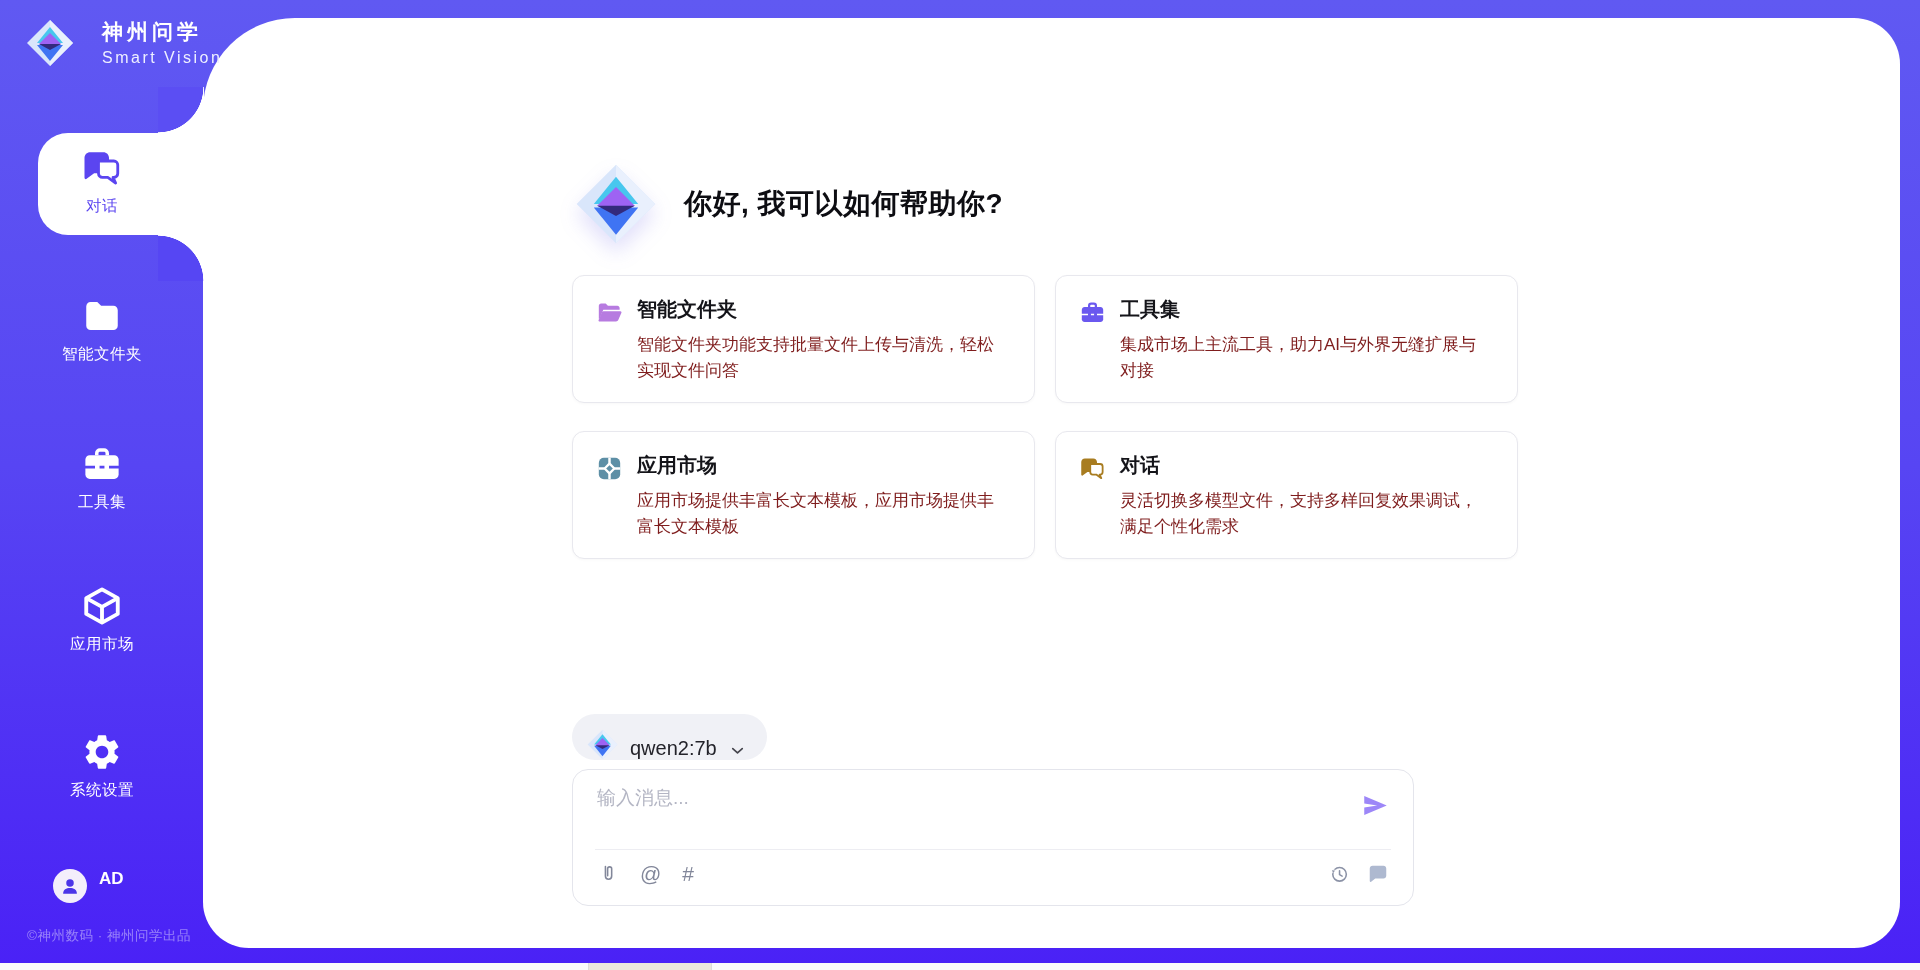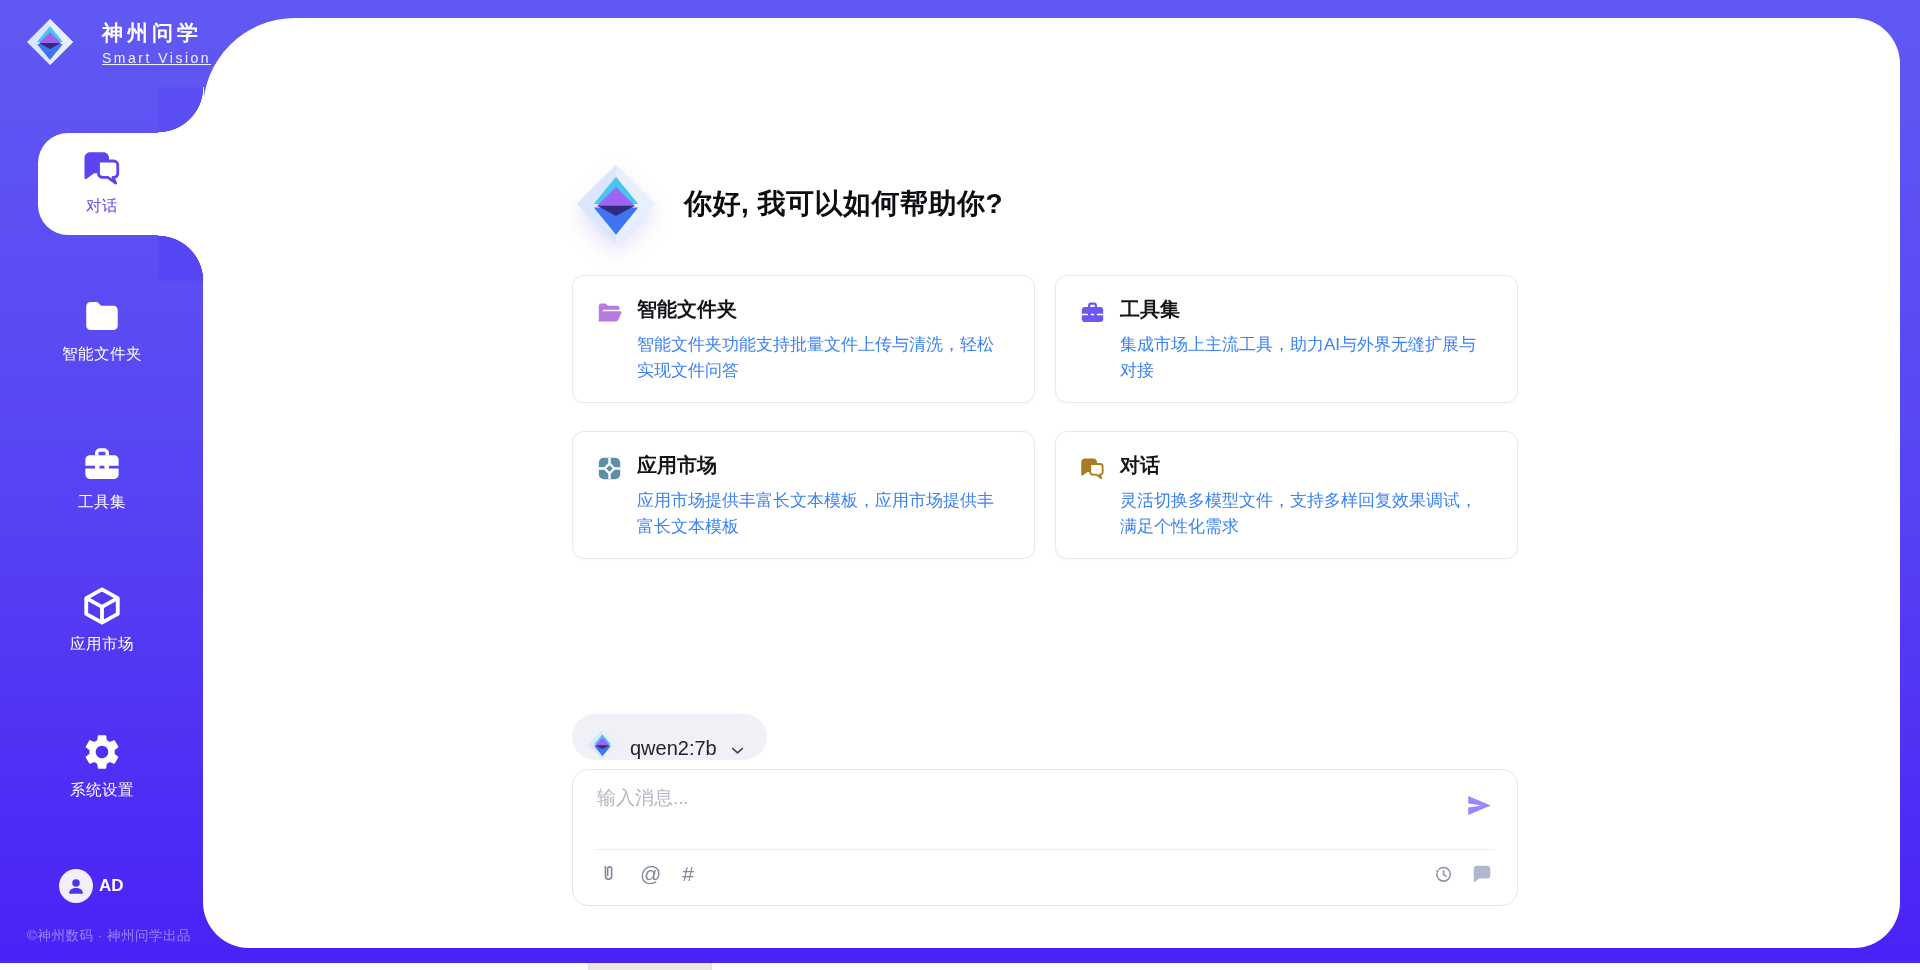--- a/index.html
+++ b/index.html
@@ -16,31 +16,31 @@
   .tab-corner { position:absolute; left:158px; width:46px; height:46px; }
   .tab-corner.top { top:87px;
     background:radial-gradient(circle at 0 0, #5b4ef3 45px, #ffffff 45.6px); }
   .tab-corner.bottom { top:235px;
     background:radial-gradient(circle at 0 100%, #5646f3 45px, #ffffff 45.6px); }
 
   
   .brand { position:absolute; left:26px; top:18px; display:flex; align-items:center; gap:28px; }
   .brand svg { width:48px; height:48px; }
   .brand-title { color:#fff; font-size:21px; font-weight:700; letter-spacing:4px; }
-  .brand-sub { color:#eef0ff; font-size:14px; letter-spacing:2.5px; margin-top:3px;text-decoration:underline; }
+  .brand-sub { color:#eef0ff; font-size:16px; letter-spacing:2.5px; margin-top:3px; }
 
   .nav-item { position:absolute; left:0; width:204px; text-align:center; cursor:pointer; }
   .nav-item .nico { display:block; margin:0 auto; width:42px; height:42px; color:#ffffff; }
   .nav-item .nlabel { display:block; margin-top:7px; font-size:15.5px; color:#ffffff; letter-spacing:.5px; }
   .nav-item.active .nico { color:#5b45f0; }
   .nav-item.active .nlabel { color:#5b45f0; }
   .nav-chat{top:147px;} .nav-folder{top:295px;} .nav-tools{top:443px;}
   .nav-market{top:585px;} .nav-settings{top:731px;}
 
-  .user-row { position:absolute; left:59px; top:869px; display:flex; align-items:center; gap:6px; cursor:pointer; }
+  .user-row { position:absolute; left:53px; top:869px; display:flex; gap:12px; cursor:pointer; }
   .avatar { width:34px; height:34px; border-radius:50%; background:#f3eefb;
     display:flex; align-items:center; justify-content:center; }
   .avatar svg { width:22px; height:22px; }
   .user-name { color:#fff; font-size:17px; font-weight:600; }
   .side-footer { position:absolute; left:27px; top:927px; font-size:13.5px;
     color:rgba(255,255,255,.42); letter-spacing:.5px; }
 
   
   .greeting { position:absolute; left:575px; top:163px; display:flex; align-items:center; gap:27px; }
   .greeting svg { width:82px; height:82px; filter:drop-shadow(0 10px 10px rgba(90,80,230,.18)); }
@@ -48,32 +48,32 @@
 
   
   .cards { position:absolute; left:572px; top:275px; width:946px;
     display:grid; grid-template-columns:1fr 1fr; column-gap:20px; row-gap:28px; }
   .card { height:128px; background:#fff; border:1px solid #e8e8ee; border-radius:12px;
     padding:20px 24px 0 23px; display:flex; align-items:flex-start; cursor:pointer;
     box-shadow:0 1px 3px rgba(20,20,40,.03); }
   .card .cico { width:27px; height:27px; flex:0 0 27px; margin-top:3px; }
   .card-body { margin-left:14px; }
   .card-title { font-size:20px; font-weight:700; color:#141419; }
-  .card-desc { margin-top:9px; font-size:17px; line-height:26px; color:#3b82f6; max-width:392px; }
+  .card-desc { margin-top:9px; font-size:17px; line-height:26px; color:#7f1d1d; max-width:392px; }
 
   
   .model-pill { position:absolute; left:572px; top:714px; height:46px;
     display:inline-flex; align-items:flex-end; background:#f0f1f6; border-radius:24px;
     padding:0 20px 0 15px; cursor:pointer; }
   .model-pill svg.logo { width:31px; height:31px; }
   .model-name { margin:0 11px 0 12px; font-size:20px; color:#23232a; }
   .model-pill svg.chev { width:19px; height:19px; color:#45454d; }
 
   
-  .composer { position:absolute; left:572px; top:769px; width:946px; height:137px;
+  .composer { position:absolute; left:572px; top:769px; width:842px; height:137px;
     background:#fff; border:1.5px solid #e4e5ec; border-radius:16px; }
   .composer textarea { position:absolute; left:24px; top:15px; width:850px; height:58px;
     border:none; outline:none; resize:none; font-size:19px; color:#33333a; background:transparent;
     font-family:"Liberation Sans","DejaVu Sans",sans-serif; }
   .composer textarea::placeholder { color:#b4b6c4; }
   .send-btn { position:absolute; right:24px; top:22px; width:27px; height:27px; cursor:pointer; }
   .composer-divider { position:absolute; left:22px; right:22px; top:79px;
     border-top:1px solid #ededf2; }
   .composer-tools { position:absolute; left:24px; top:93px; display:flex; align-items:center; gap:21px; }
   .composer-tools .tico { color:#82879a; cursor:pointer; display:flex; align-items:center; }

